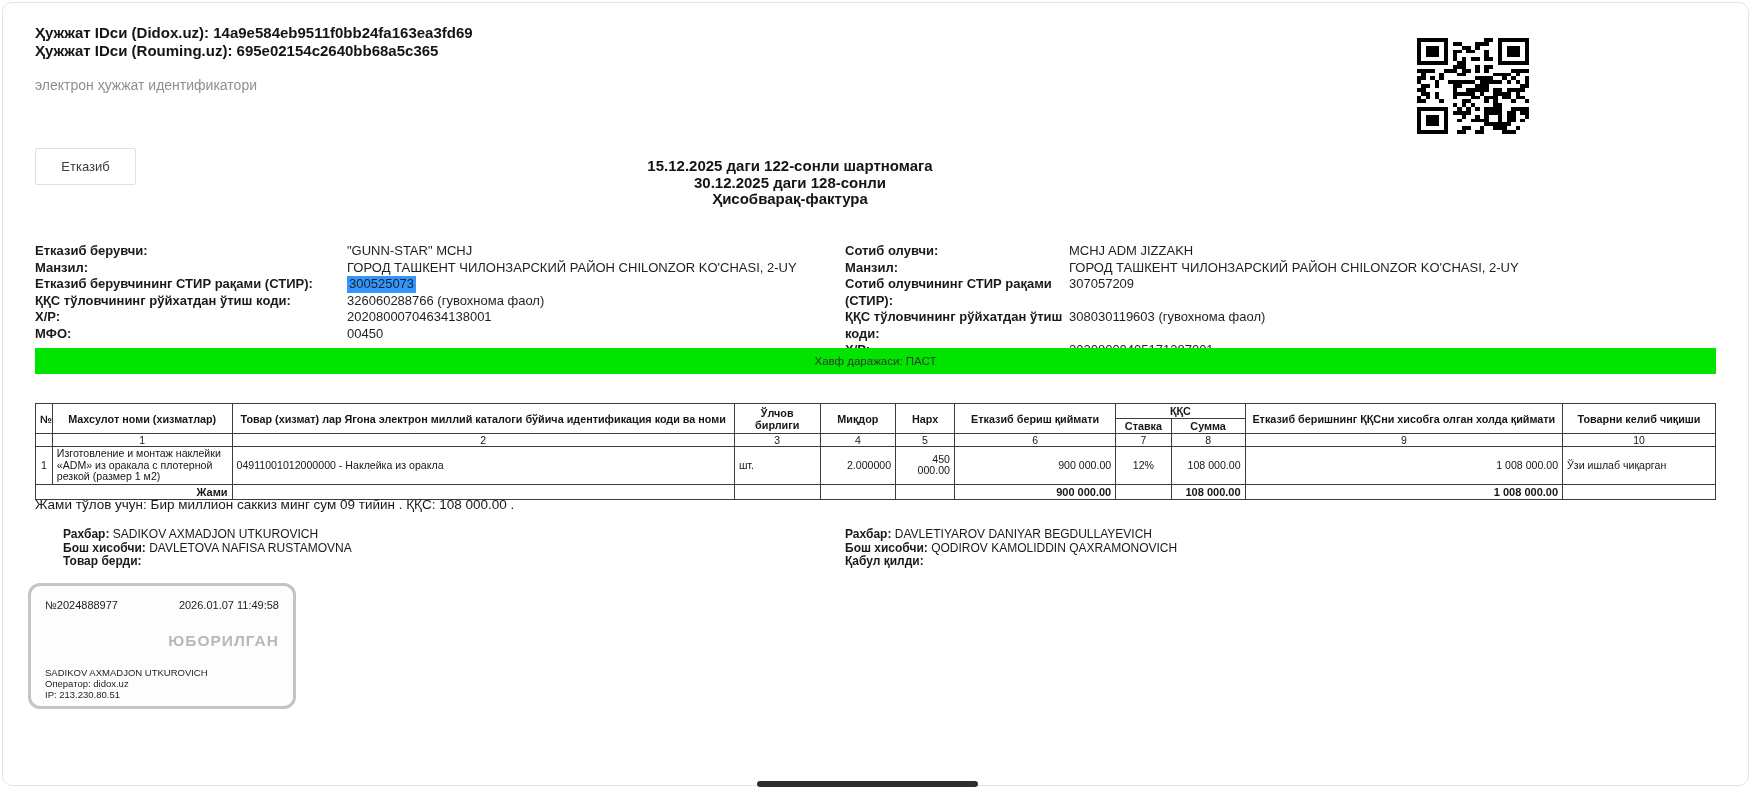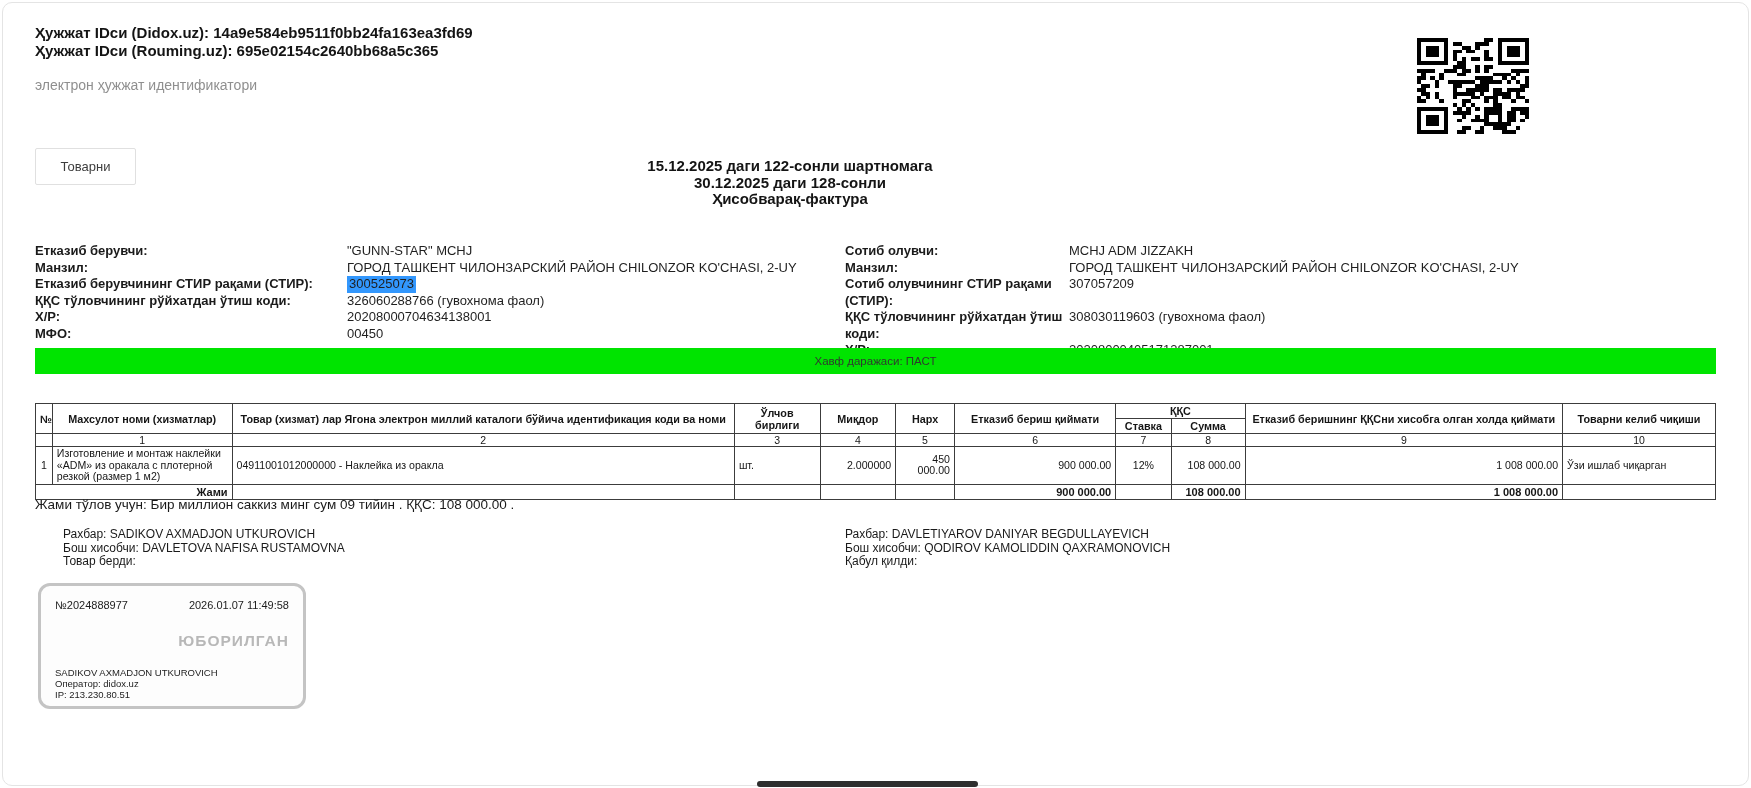--- a/index.html
+++ b/index.html
@@ -57,24 +57,24 @@
   table.inv tr.totalrow td { height:15px; font-weight:700; font-size:11px; }
   .ta-l { text-align:left; } .ta-r { text-align:right; } .ta-c { text-align:center; }
 
   
   .summary { position:absolute; left:35px; top:497px; font-size:13.5px; color:#1a1a1a; }
 
   
   .signatures { position:absolute; left:63px; top:528px; width:1653px; display:flex; }
   .sigblock { font-size:12px; line-height:13.6px; color:#1a1a1a; }
   .sigblock.left { width:782px; }
-  .sigline .slabel { font-weight:400; }
-
-  
-  .stamp { position:absolute; left:38px; top:583px; width:268px; height:126px;
+  .sigline .slabel { font-weight:700; }
+
+  
+  .stamp { position:absolute; left:28px; top:583px; width:268px; height:126px;
     border:3px solid #c4c4c4; border-radius:12px; background:#fdfdfd; padding:13px 14px 9px; }
   .stamp-head { display:flex; justify-content:space-between; font-size:11px; color:#1c1c1c; }
   .stamp-status { text-align:right; margin-top:21px; color:#b8b8b8; font-weight:700;
     font-size:15.5px; letter-spacing:1px; }
   .stamp-footer { margin-top:17px; font-size:9.5px; line-height:11px; color:#1c1c1c; }
 
   
   .hscroll { position:absolute; left:757px; top:781px; width:221px; height:6px;
     background:#2e2e2e; border-radius:3px; cursor:pointer; }
 </style>
@@ -309,21 +309,21 @@
         <rect x="2" y="2" width="3" height="3" fill="#000"></rect>
         <rect x="18" y="0" width="7" height="7" fill="#000"></rect>
         <rect x="19" y="1" width="5" height="5" fill="#fff"></rect>
         <rect x="20" y="2" width="3" height="3" fill="#000"></rect>
         <rect x="0" y="18" width="7" height="7" fill="#000"></rect>
         <rect x="1" y="19" width="5" height="5" fill="#fff"></rect>
         <rect x="2" y="20" width="3" height="3" fill="#000"></rect>
       </svg>
   </div>
 
-  <button class="standard-btn">Товарни</button>
+  <button class="standard-btn">Етказиб</button>
 
   <div class="title">
     <div>15.12.2025 даги 122-сонли шартномага</div>
     <div>30.12.2025 даги 128-сонли</div>
     <div>Ҳисобварақ-фактура</div>
   </div>
 
   <div class="parties">
     <div class="party left">
       <div class="prow">

